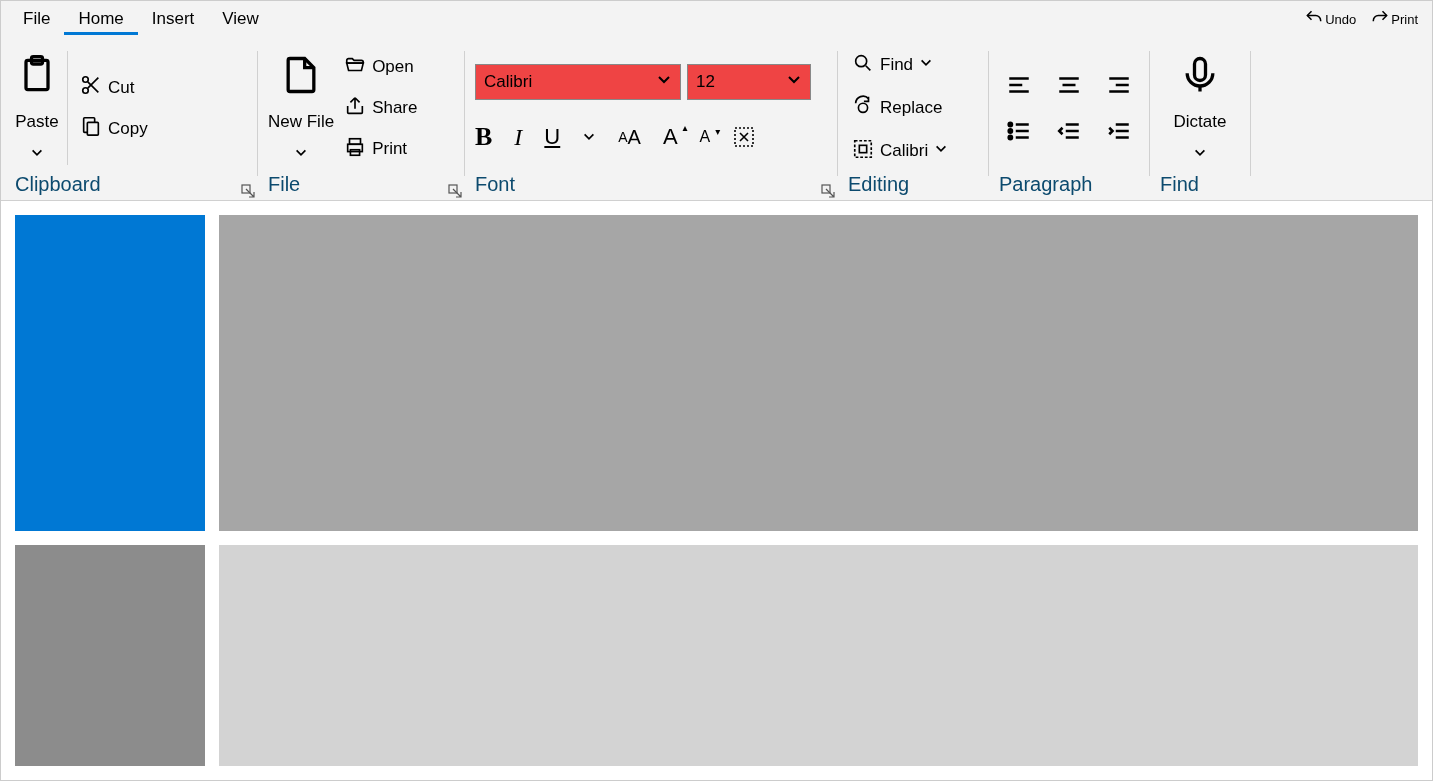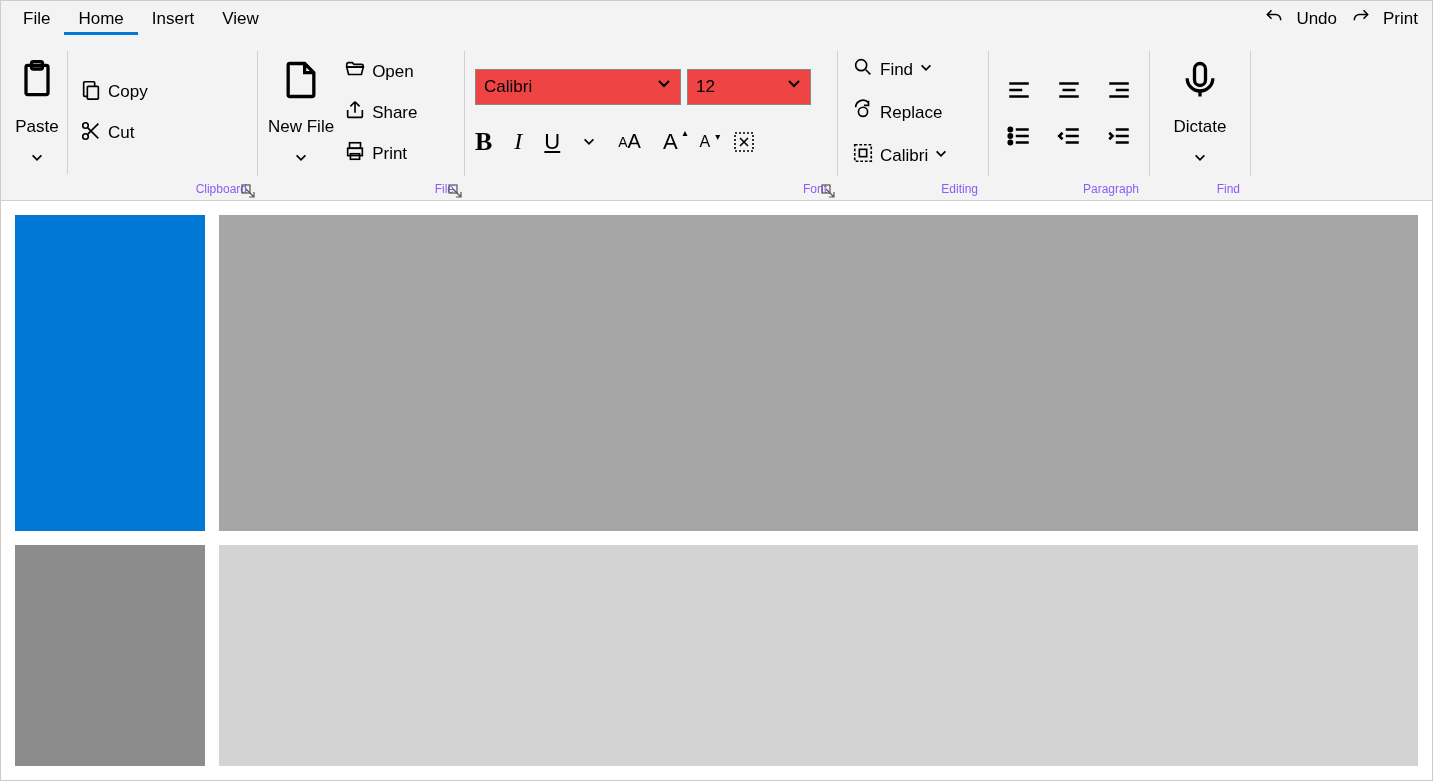--- a/index.html
+++ b/index.html
@@ -4,26 +4,26 @@
 <style>
 *{box-sizing:border-box;margin:0;padding:0;font-family:"Segoe UI",Arial,sans-serif;}
 body{background:#f3f3f3;width:1433px;height:781px;overflow:hidden;font-size:14px;color:#000;}
 .app{border:1px solid #ccc;background:#f3f3f3;width:100%;height:100%;}
 
 .menubar{display:flex;align-items:center;height:36px;padding:0 8px;}
 .menubar .tab{padding:6px 14px 6px;font-size:17px;cursor:pointer;}
 .menubar .tab.active{border-bottom:3px solid #0078d4;padding-bottom:3px;}
 .menubar .spacer{flex:1;}
 .menubar .undo-redo{display:flex;align-items:center;gap:14px;padding-right:6px;}
-.menubar .undo-redo .btn{display:flex;align-items:center;gap:12px;font-size:17px;cursor:pointer;}
+.menubar .undo-redo .btn{display:flex;align-items:center;gap:1px;font-size:13px;cursor:pointer;}
 .menubar .undo-redo svg{width:20px;height:20px;stroke:#000;fill:none;stroke-width:1.8;}
 
 .ribbon{display:flex;align-items:stretch;height:164px;border-bottom:1px solid #d0d0d0;background:#f3f3f3;padding:4px 4px 0;}
 .group{display:flex;flex-direction:column;justify-content:space-between;position:relative;padding:6px 10px 2px;}
-.group .group-label{text-align:right;font-size:12px;color:#8b5cf6;padding:4px 0 2px;}
+.group .group-label{text-align:left;font-size:20px;color:#0c4a6e;padding:4px 0 2px;}
 .group .launcher{position:absolute;right:2px;bottom:2px;width:14px;height:14px;cursor:pointer;}
 .group .launcher svg{width:14px;height:14px;stroke:#555;stroke-width:1.2;fill:none;}
 .divider{width:0;border-right:1px solid #d0d0d0;margin:10px 0 24px;}
 .group-body{display:flex;align-items:center;gap:6px;flex:1;}
 .icon-btn{display:flex;align-items:center;gap:6px;cursor:pointer;font-size:17px;padding:2px 4px;}
 .icon-btn svg{width:22px;height:22px;stroke:#000;fill:none;stroke-width:1.8;}
 .vstack{display:flex;flex-direction:column;gap:10px;}
 .big-btn{display:flex;flex-direction:column;align-items:center;gap:12px;cursor:pointer;}
 .big-btn svg{width:44px;height:44px;stroke:#000;fill:none;stroke-width:1.8;}
 .big-btn .lbl{font-size:17px;}
@@ -102,33 +102,33 @@
               </svg></span>
           <span class="lbl">Paste</span>
           <span class="chevron"><svg viewBox="0 0 16 16">
                 <path d="M3 5l5 5 5-5"></path>
               </svg></span>
         </div>
         <div class="inner-divider"></div>
         <div class="vstack">
           <div class="icon-btn">
             <span><svg viewBox="0 0 24 24">
-                  <rect x="8" y="8" width="12" height="14" rx="1"></rect>
-                  <path d="M16 8V4a1 1 0 0 0-1-1H5a1 1 0 0 0-1 1v14a1 1 0 0 0 1 1h3"></path>
-                </svg></span>
-            <span>Copy</span>
-          </div>
-          <div class="icon-btn">
-            <span><svg viewBox="0 0 24 24">
                   <circle cx="6" cy="18" r="3"></circle>
                   <circle cx="6" cy="6" r="3"></circle>
                   <path d="M20 4L8.5 15.5"></path>
                   <path d="M20 20L8.5 8.5"></path>
                 </svg></span>
             <span>Cut</span>
+          </div>
+          <div class="icon-btn">
+            <span><svg viewBox="0 0 24 24">
+                  <rect x="8" y="8" width="12" height="14" rx="1"></rect>
+                  <path d="M16 8V4a1 1 0 0 0-1-1H5a1 1 0 0 0-1 1v14a1 1 0 0 0 1 1h3"></path>
+                </svg></span>
+            <span>Copy</span>
           </div>
         </div>
       </div>
       <div class="group-label">Clipboard</div>
       <div class="launcher"><svg viewBox="0 0 14 14">
             <rect x="1" y="1" width="8" height="8"></rect>
             <path d="M5 5 L13 13 M13 8v5h-5"></path>
           </svg></div>
     </div>
 

